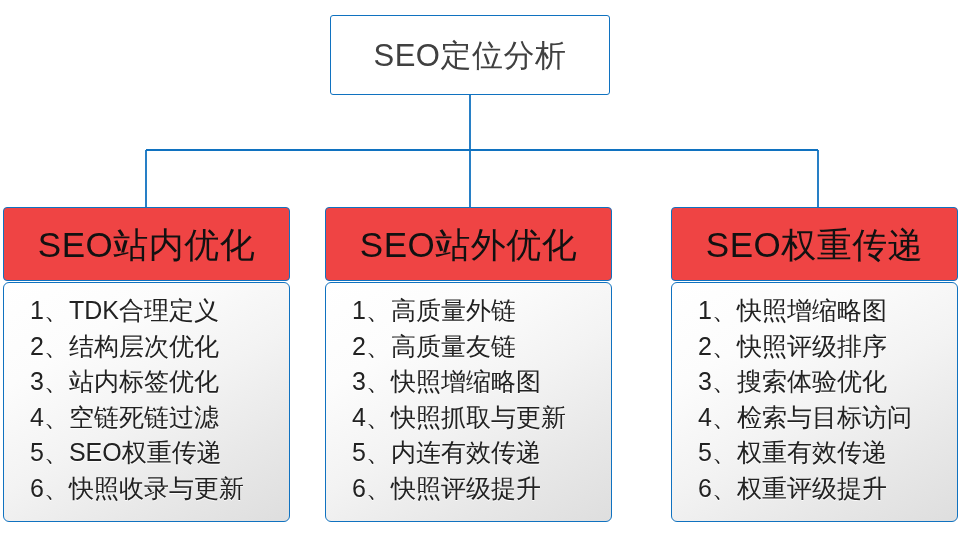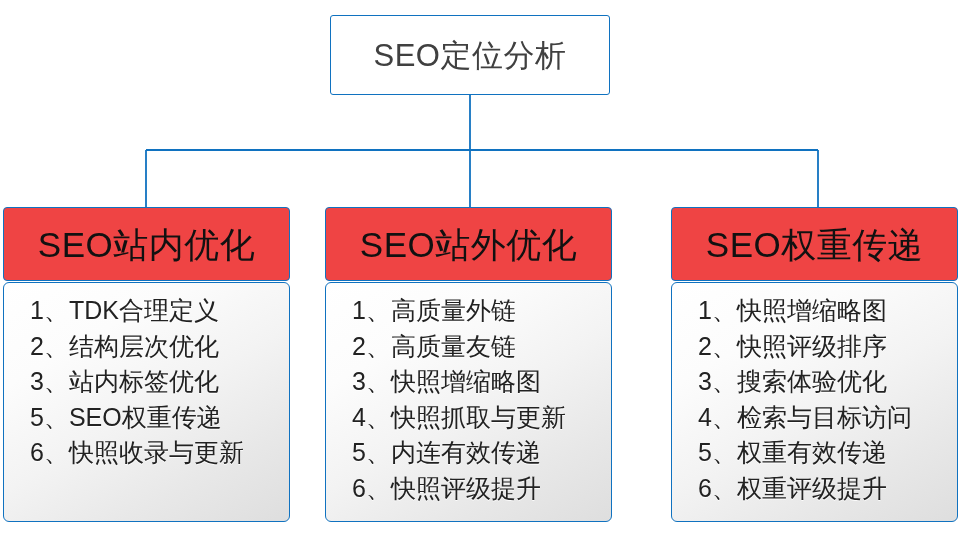--- a/index.html
+++ b/index.html
@@ -145,20 +145,23 @@
         <li>
           <span class="li-index">1、</span><span class="li-text">TDK合理定义</span>
         </li>
         <li>
           <span class="li-index">2、</span><span class="li-text">结构层次优化</span>
         </li>
         <li>
           <span class="li-index">3、</span><span class="li-text">站内标签优化</span>
         </li>
         <li>
+          <span class="li-index">4、</span><span class="li-text">空链死链过滤</span>
+        </li>
+        <li>
           <span class="li-index">5、</span><span class="li-text">SEO权重传递</span>
         </li>
         <li>
           <span class="li-index">6、</span><span class="li-text">快照收录与更新</span>
         </li>
       </ul>
     </div>
   </div>
 
   <div class="branch branch-2">

